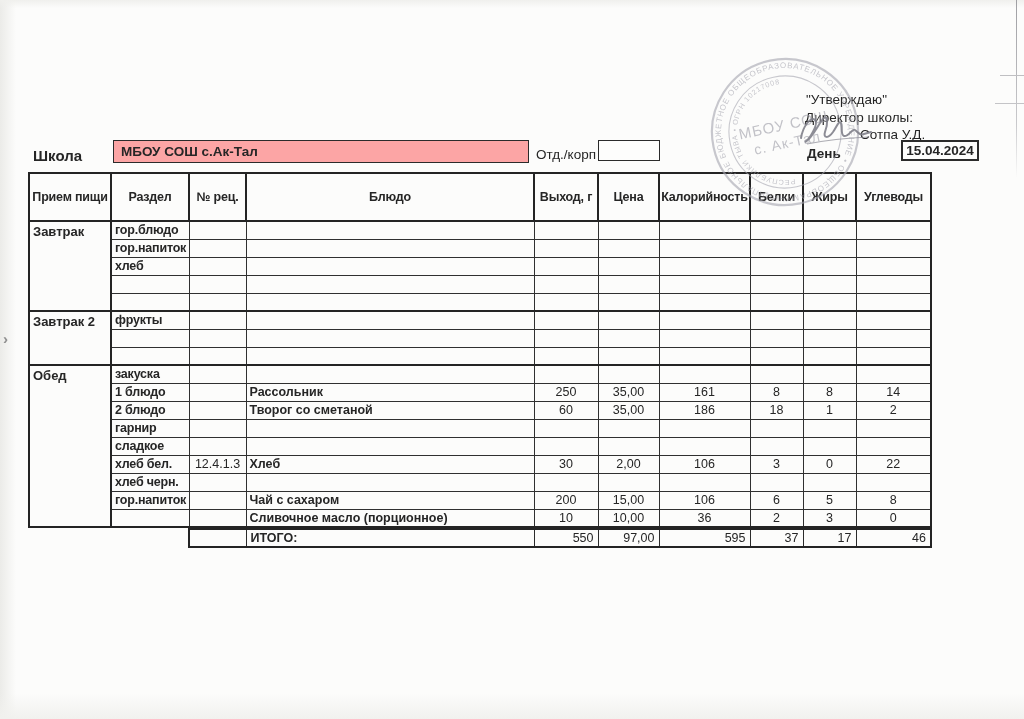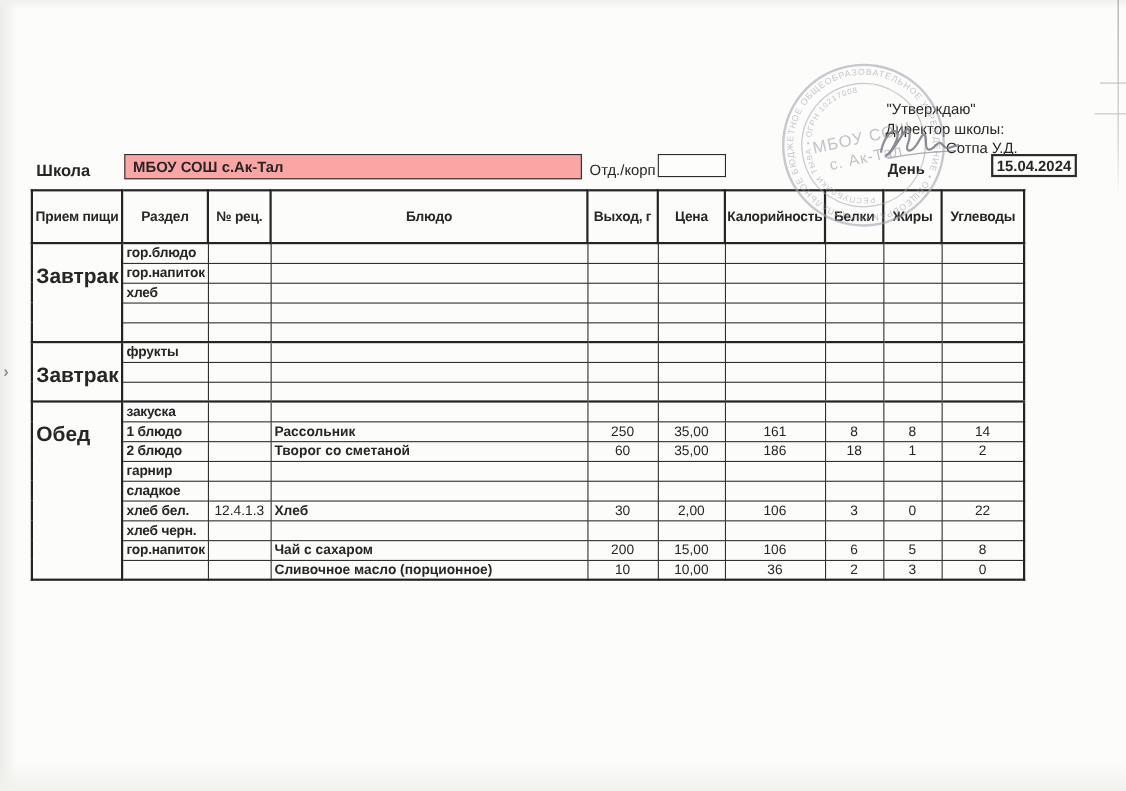--- a/index.html
+++ b/index.html
@@ -53,22 +53,22 @@
   table { border-collapse:collapse; table-layout:fixed; background:transparent; }
   #menu-table  { width:902px; border:2.5px solid #242424; }
   #menu-table th {
     border:2px solid #242424; font-size:12.5px; font-weight:bold;
     height:20px; padding:16px 1px; letter-spacing:-0.2px; overflow:hidden; white-space:nowrap;
   }
   #menu-table td {
     border:1px solid #303030; border-left-width:1.5px; border-right-width:1.5px;
     font-size:12.5px; height:18px; padding:0 3px; overflow:hidden; white-space:nowrap;
   }
-  #menu-table td.meal { font-weight:bold; vertical-align:top; font-size:19px;
-    border:2px solid #242424; padding-top:19px; }
+  #menu-table td.meal { font-weight:bold; vertical-align:top; font-size:13px;
+    border:2px solid #242424; padding-top:2px; }
   #menu-table td.razdel { font-weight:bold; letter-spacing:-0.2px; }
   #menu-table td.rec    { text-align:center; }
   #menu-table td.dish   { font-weight:bold;margin-top:29px; }
   #menu-table td.num    { text-align:center; }
   #menu-table tr.section-start td { border-top:2.5px solid #242424; }
 
   #total-table { width:742px; margin-left:160px; border:2px solid #242424; }
   #total-table td { border:1.5px solid #2b2b2b; font-size:12.5px; height:18px;
     padding:0 4px; white-space:nowrap; }
   #total-table td.total-label { font-weight:bold; }
@@ -337,13 +337,37 @@
           <td class="num">10</td>
           <td class="num">10,00</td>
           <td class="num">36</td>
           <td class="num">2</td>
           <td class="num">3</td>
           <td class="num">0</td>
         </tr>
       </tbody>
   </table>
 
+  <table id="total-table">
+    <colgroup>
+      <col style="width:57px">
+        <col style="width:288px">
+        <col style="width:64px">
+      <col style="width:61px">
+        <col style="width:91px">
+        <col style="width:53px">
+      <col style="width:53px">
+        <col style="width:75px">
+    </colgroup>
+    <tbody>
+        <tr>
+      <td class="rec"></td>
+      <td class="total-label">ИТОГО:</td>
+      <td class="tnum">550</td>
+      <td class="tnum">97,00</td>
+      <td class="tnum">595</td>
+      <td class="tnum">37</td>
+      <td class="tnum">17</td>
+      <td class="tnum">46</td>
+    </tr>
+  </tbody>
+    </table>
 </div>
 
 </body></html>

